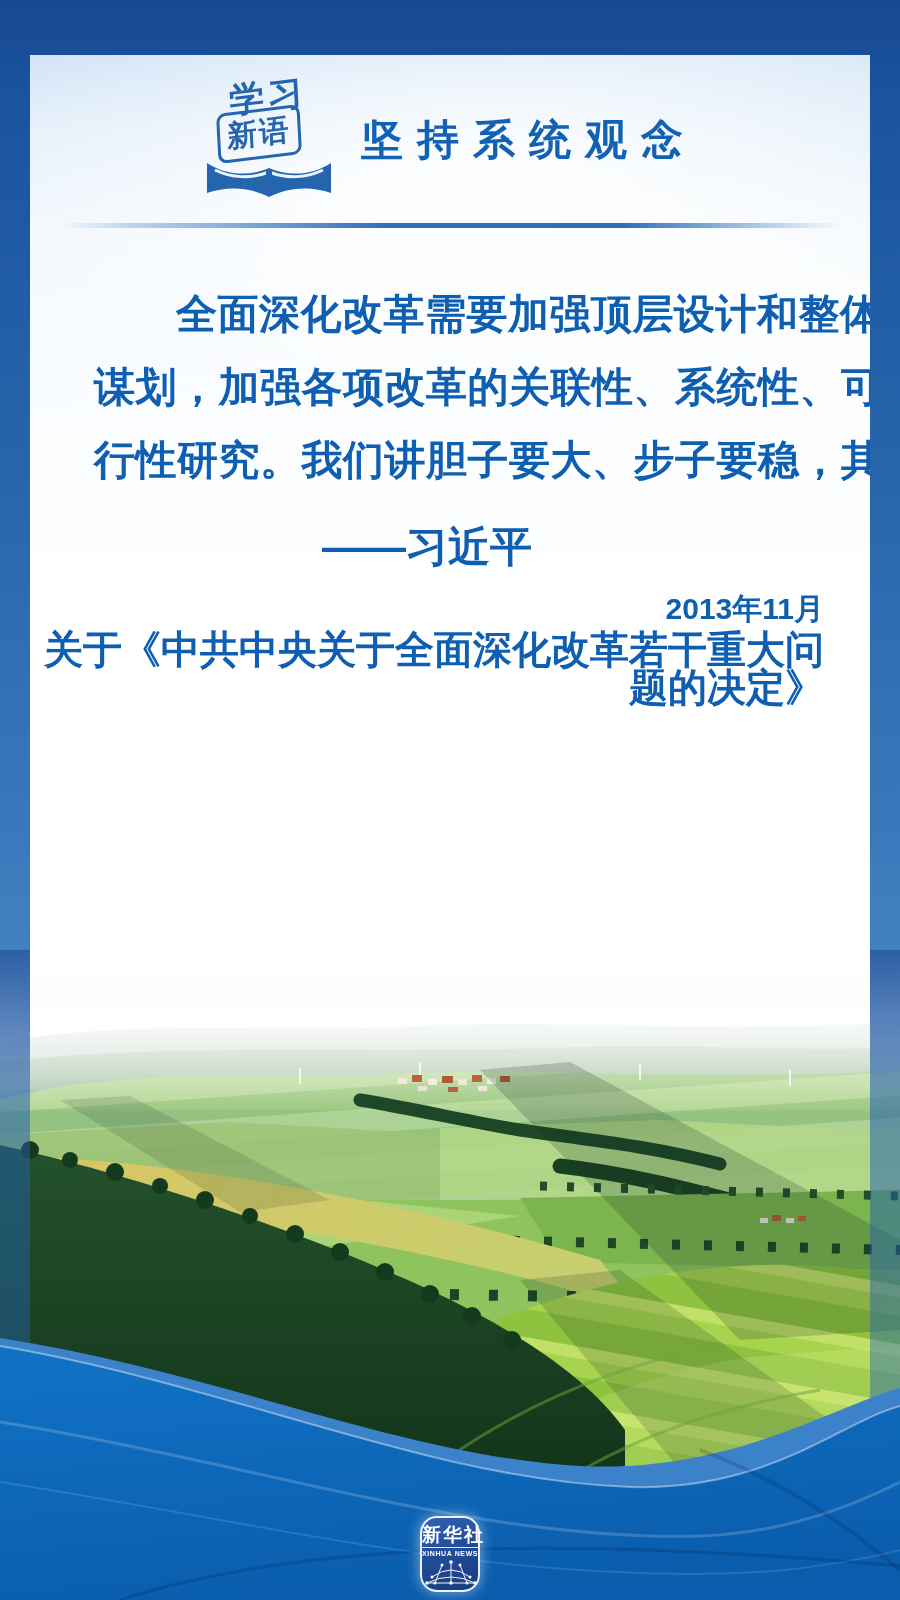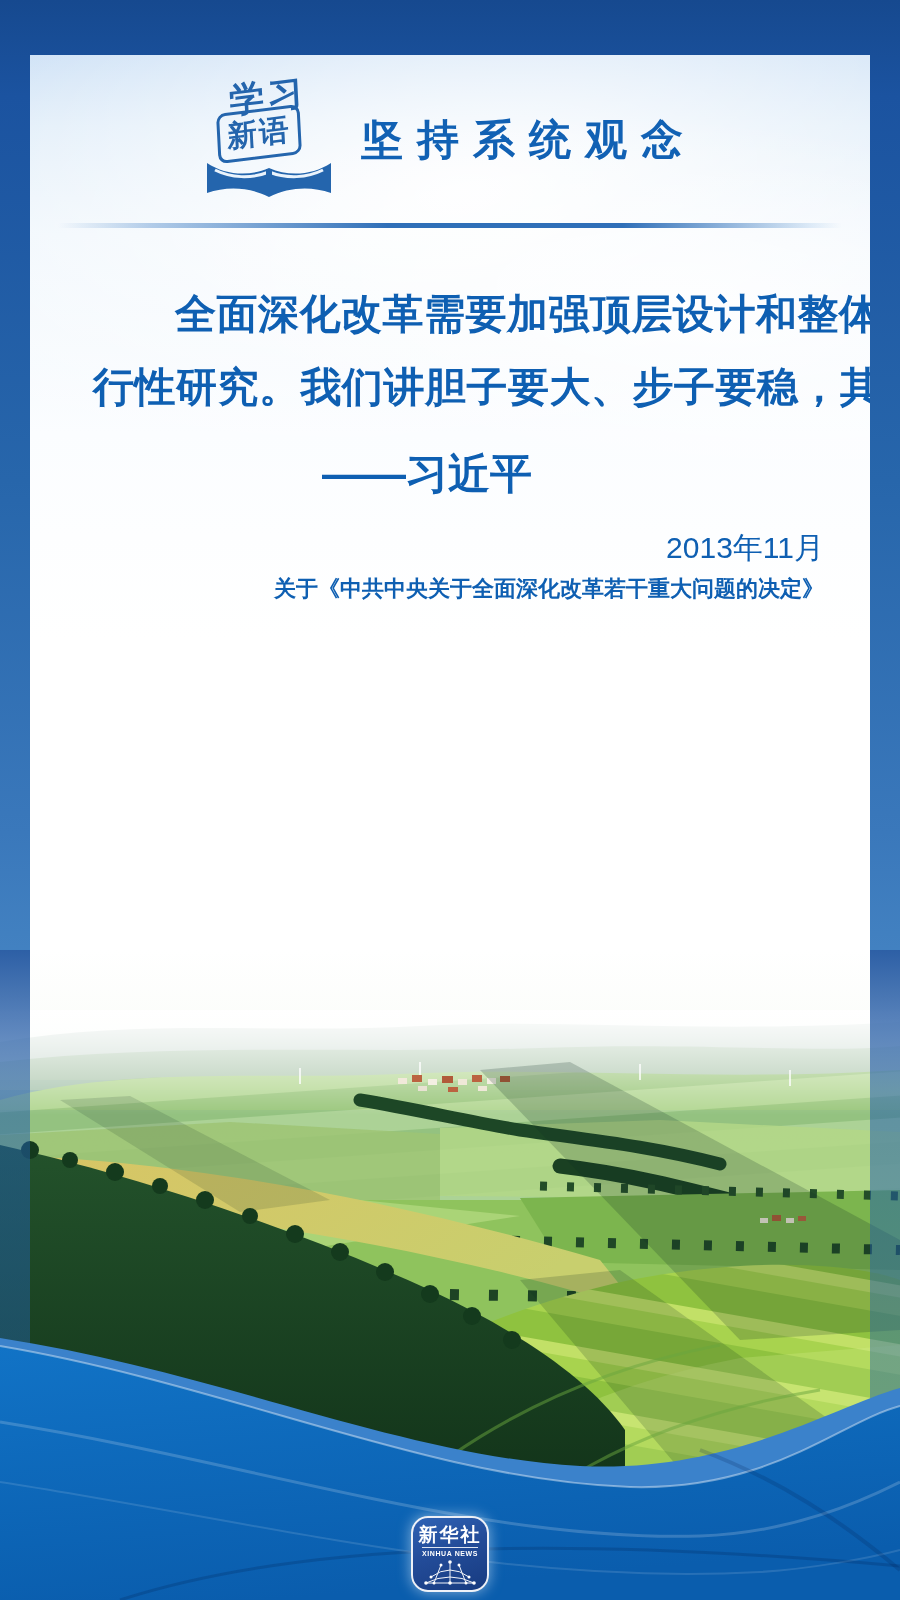--- a/index.html
+++ b/index.html
@@ -28,42 +28,42 @@
     letter-spacing:4px;transform:rotate(-7deg) skewX(-4deg);color:#2465ad;}
   .logo-l2{position:absolute;top:32px;left:14px;font-size:30px;font-weight:900;
     letter-spacing:2px;padding:1px 7px 2px 7px;border:3px solid #2465ad;border-radius:9px;
     transform:rotate(-7deg) skewX(-4deg);color:#2465ad;}
   .logo-book{position:absolute;left:0;bottom:0;width:132px;height:42px;}
   .title{margin:0;font-size:42px;line-height:66px;font-weight:900;letter-spacing:14px;
     color:#1161b4;white-space:nowrap;}
   .divider{position:relative;height:5px;margin:16px 28px 0 28px;
     background:linear-gradient(90deg,rgba(140,180,225,0) 0%,rgba(120,165,215,.55) 12%,#2f6fb8 42%,#2f6fb8 72%,rgba(140,185,228,.25) 96%,rgba(160,200,235,0) 100%);}
   
-  .quote{position:relative;margin-top:50px;padding:0 47px;color:#0e5fb2;
-    font-size:41px;line-height:73px;font-weight:700;margin-left:16px;}
+  .quote{position:relative;margin-top:50px;padding:0 64px;color:#0e5fb2;
+    font-size:41px;line-height:73px;font-weight:700;}
   .quote .line{white-space:nowrap;letter-spacing:0.5px;}
   .quote .indent{text-indent:2em;}
   .attribution{position:relative;margin-top:22px;padding-right:46px;text-align:right;color:#0e5fb2;}
   .author{font-size:42px;line-height:56px;font-weight:700;text-align:center;}
-  .date{font-size:30px;line-height:36px;font-weight:400;margin-top:28px;}
-  .src1{font-size:22px;line-height:38px;font-weight:700;margin-top:4px;}
+  .date{font-size:30px;line-height:36px;font-weight:700;margin-top:16px;}
+  .src1{font-size:39px;line-height:38px;font-weight:700;margin-top:4px;}
   .src2{font-size:30px;line-height:38px;font-weight:700;}
   
   .landscape{position:absolute;top:950px;left:0;width:900px;height:650px;z-index:2;}
   .side-strip{position:absolute;top:950px;bottom:0;width:30px;z-index:3;
     background:linear-gradient(180deg,rgba(27,82,158,0.92) 0%,rgba(32,92,170,0.55) 22%,rgba(34,98,176,0.45) 60%,rgba(34,98,176,0.4) 100%);}
   .side-strip.left{left:0;}
   .side-strip.right{right:0;}
   .wave{position:absolute;left:0;bottom:0;width:900px;height:270px;z-index:4;}
   
   .xinhua{position:absolute;left:50%;transform:translateX(-50%);top:1516px;z-index:5;
-    width:78px;height:76px;border-radius:17px;border:2px solid rgba(255,255,255,0.92);
+    width:60px;height:76px;border-radius:17px;border:2px solid rgba(255,255,255,0.92);
     background:linear-gradient(160deg,#2f63b5 0%,#234c99 45%,#173b80 100%);
     box-shadow:0 0 14px rgba(230,242,255,0.55);
-    display:flex;flex-direction:column;align-items:center;padding-top:7px;}
+    display:flex;flex-direction:column;padding-top:7px;}
   .xh-name{color:#ffffff;font-size:19px;line-height:20px;font-weight:700;letter-spacing:2px;white-space:nowrap;}
   .xh-line{width:56px;height:1px;background:rgba(255,255,255,0.85);margin:2px 0 1px 0;}
   .xh-en{color:#ffffff;font-size:7px;line-height:9px;letter-spacing:0.6px;font-weight:700;white-space:nowrap;}
   .xh-net{width:58px;height:27px;margin-top:1px;}
 </style>
 </head>
 <body>
 
 <div id="poster">
 
@@ -81,20 +81,21 @@
           <rect x="63" y="8" width="6" height="26" fill="#2465ad"></rect>
         </svg>
       </div>
       <h1 class="title">坚持系统观念</h1>
     </header>
 
     <div class="divider"></div>
 
     <div class="quote">
       <div class="line indent">全面深化改革需要加强顶层设计和整体</div>
+      <div class="line">谋划，加强各项改革的关联性、系统性、可</div>
       <div class="line">行性研究。我们讲胆子要大、步子要稳，其</div>
     </div>
 
     <div class="attribution">
       <div class="author">——习近平</div>
       <div class="date">2013年11月</div>
       <div class="src1">关于《中共中央关于全面深化改革若干重大问题的决定》</div>
     </div>
   </div>
 

